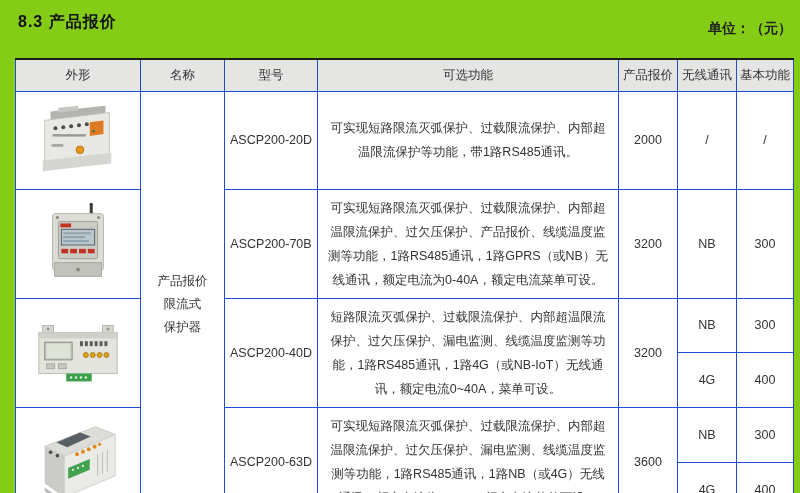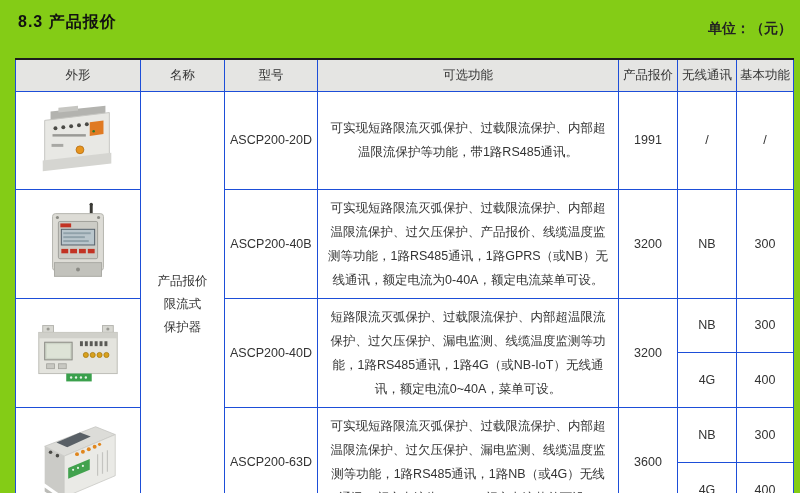--- a/index.html
+++ b/index.html
@@ -108,21 +108,21 @@
             <circle cx="66" cy="34" r="1.3" fill="#2c7a2c"></circle>
             <circle cx="52" cy="53" r="4" fill="#e8951e" stroke="#b26a10" stroke-width="0.8"></circle>
             <polygon points="14,64 84,56 84,67 14,75" fill="#d5d5d1"></polygon>
           </svg>
         </td>
         <td class="name-cell" rowspan="6">产品报价
 限流式
 保护器</td>
         <td>ASCP200-20D</td>
         <td class="desc-cell">可实现短路限流灭弧保护、过载限流保护、内部超温限流保护等功能，带1路RS485通讯。</td>
-        <td>1991</td>
+        <td>2000</td>
         <td>/</td>
         <td>/</td>
       </tr>
 
       <tr class="r2">
         <td class="photo-cell">
           <svg class="product" width="98" height="86" viewBox="0 0 100 86">
             <rect x="62" y="2" width="3" height="11" fill="#3a3a36"></rect>
               <circle cx="63.5" cy="2.5" r="1.6" fill="#3a3a36"></circle>
             <rect x="24" y="12" width="52" height="58" rx="3" fill="#dddcd6" stroke="#b5b5af" stroke-width="1"></rect>
@@ -135,21 +135,21 @@
             <rect x="35" y="35" width="22" height="2" fill="#90a2aa"></rect>
             <rect x="35" y="39" width="26" height="2" fill="#90a2aa"></rect>
             <rect x="33" y="48" width="7" height="4.5" fill="#c23324"></rect>
               <rect x="42" y="48" width="7" height="4.5" fill="#c23324"></rect>
             <rect x="51" y="48" width="7" height="4.5" fill="#c23324"></rect>
               <rect x="60" y="48" width="7" height="4.5" fill="#c23324"></rect>
             <rect x="26" y="62" width="48" height="14" fill="#c2c2bc" stroke="#aaaaa4" stroke-width="1"></rect>
             <circle cx="50" cy="69" r="2" fill="#8a8a84"></circle>
           </svg>
         </td>
-        <td>ASCP200-40B</td>
+        <td>ASCP200-70B</td>
         <td class="desc-cell">可实现短路限流灭弧保护、过载限流保护、内部超温限流保护、过欠压保护、产品报价、线缆温度监测等功能，1路RS485通讯，1路GPRS（或NB）无线通讯，额定电流为0-40A，额定电流菜单可设。</td>
         <td>3200</td>
         <td>NB</td>
         <td>300</td>
       </tr>
 
       <tr class="r3a">
         <td class="photo-cell" rowspan="2">
           <svg class="product" width="98" height="86" viewBox="0 0 100 86">
             <rect x="14" y="15" width="11" height="7" fill="#d8d8d2" stroke="#b5b5af" stroke-width="1"></rect>

